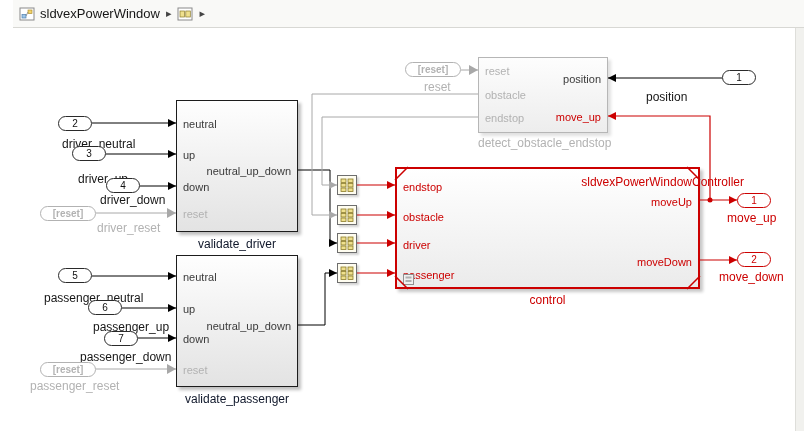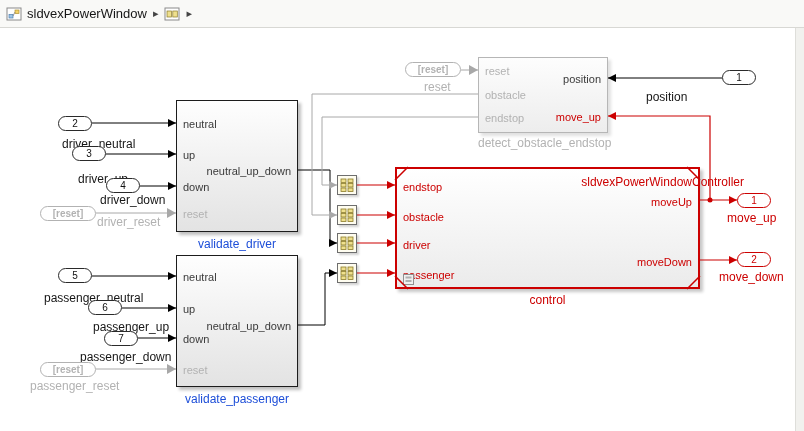--- a/index.html
+++ b/index.html
@@ -6,21 +6,21 @@
   html,body { width:804px; height:431px; }
   body {
     position:relative;
     font-family:"Liberation Sans", sans-serif;
     background:#ffffff;
     overflow:hidden;
     color:#1a1a1a;
   }
   
   .breadcrumb {
-    position:absolute; top:0; left:0; right:0; height:28px;
+    position:absolute; top:0; left:13px; right:0; height:28px;
     background:#f9f9f7;
     border-bottom:1px solid #d8d8d4;
     display:flex; align-items:center;
     padding-left:6px; gap:5px;
     font-size:13px;
     z-index:10;
   }
   .crumb { color:#161616; cursor:default; white-space:nowrap; }
   .chevron { color:#444; font-size:11px; padding:0 1px; }
   .crumb-icon { width:16px; height:16px; display:inline-flex; }
@@ -49,21 +49,21 @@
   .pin {
     position:absolute; font-size:11px; height:12px; line-height:12px;
     color:#3a3a3a; white-space:nowrap;
   }
   .pin.left  { left:6px; }
   .pin.right { right:6px; text-align:right; }
   .muted { color:#b2b2b2 !important; }
   .red   { color:#cc0000 !important; }
   .blk-label {
     position:absolute; font-size:12px; text-align:center;
-    white-space:nowrap; color:#1d4ed8;
+    white-space:nowrap; color:#0f172a;
   }
   .ctrl-title {
     position:absolute; top:6px; left:0; width:100%;
     text-align:right; font-size:12px; color:#cc0000; white-space:nowrap;margin-left:46px;
   }
   .badge { position:absolute; left:6px; bottom:5px; width:11px; height:11px; }
   
   .conv {
     position:absolute; width:20px; height:20px;
     border:1px solid #6e6e6e; background:#fffdf0;
@@ -212,21 +212,21 @@
 <div class="oval" style="left:58px;top:116px;width:34px">2</div>
 <div class="sig-label" style="left:62px;top:137px">driver_neutral</div>
 
 <div class="oval" style="left:72px;top:146px;width:34px">3</div>
 <div class="sig-label" style="left:78px;top:172px">driver_up</div>
 
 <div class="oval" style="left:106px;top:178px;width:34px">4</div>
 <div class="sig-label" style="left:100px;top:193px">driver_down</div>
 
 <div class="oval gray-tag" style="left:40px;top:206px;width:56px">[reset]</div>
-<div class="sig-label muted" style="left:97px;top:215px">driver_reset</div>
+<div class="sig-label muted" style="left:97px;top:221px">driver_reset</div>
 
 <div class="oval" style="left:58px;top:268px;width:34px">5</div>
 <div class="sig-label" style="left:44px;top:291px">passenger_neutral</div>
 
 <div class="oval" style="left:88px;top:300px;width:34px">6</div>
 <div class="sig-label" style="left:93px;top:320px">passenger_up</div>
 
 <div class="oval" style="left:104px;top:331px;width:34px">7</div>
 <div class="sig-label" style="left:80px;top:350px">passenger_down</div>
 

